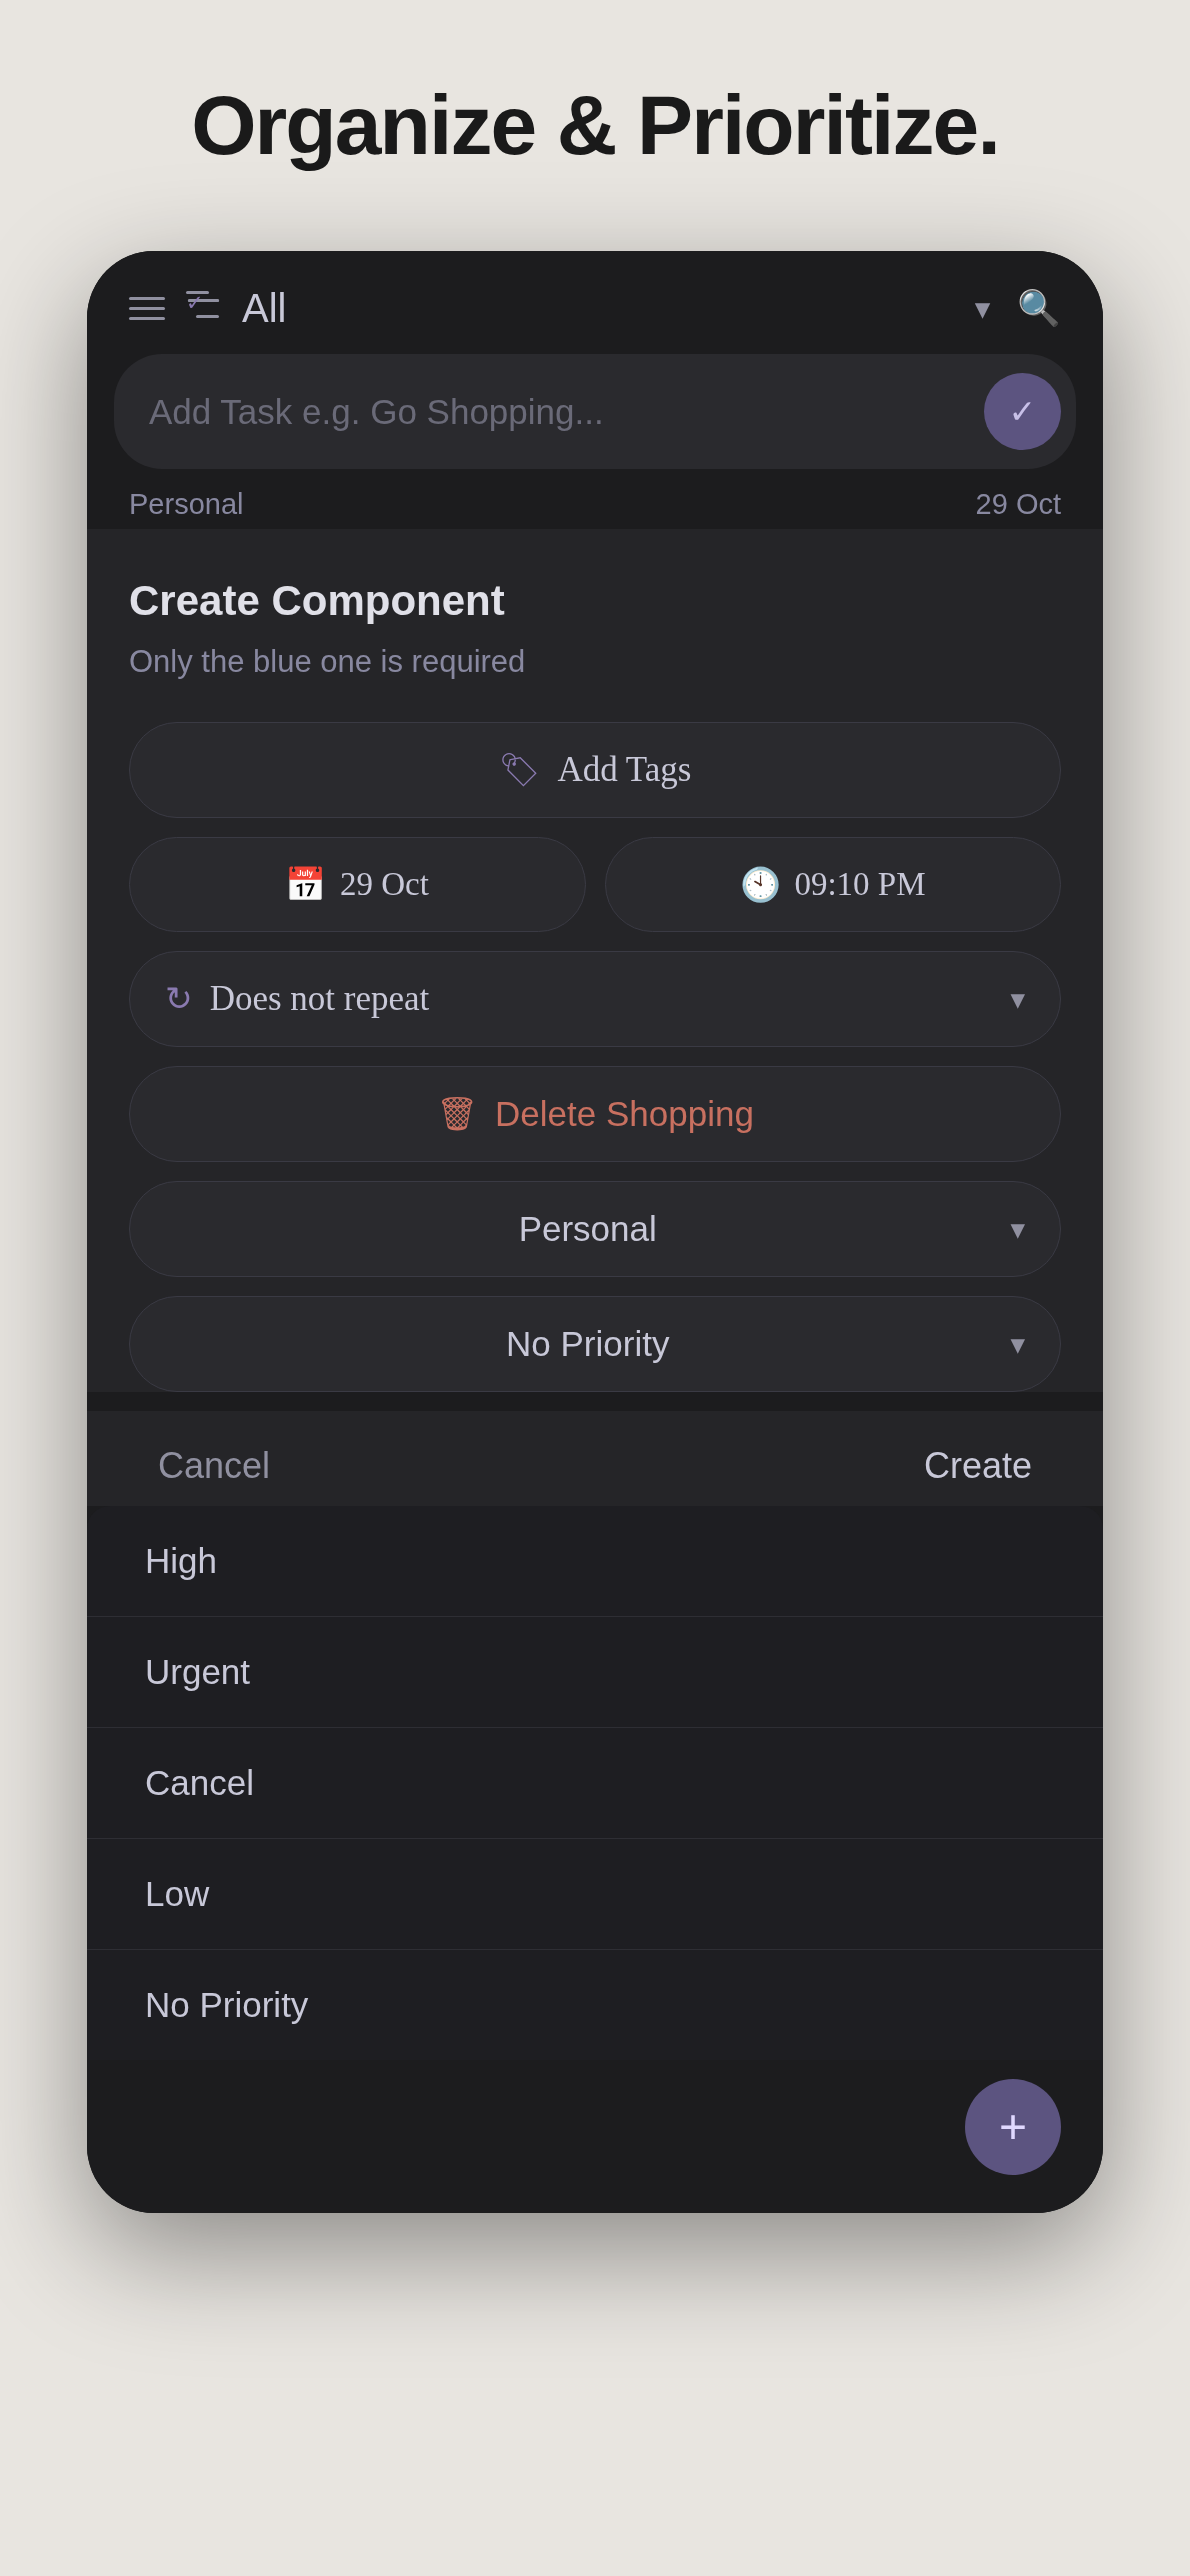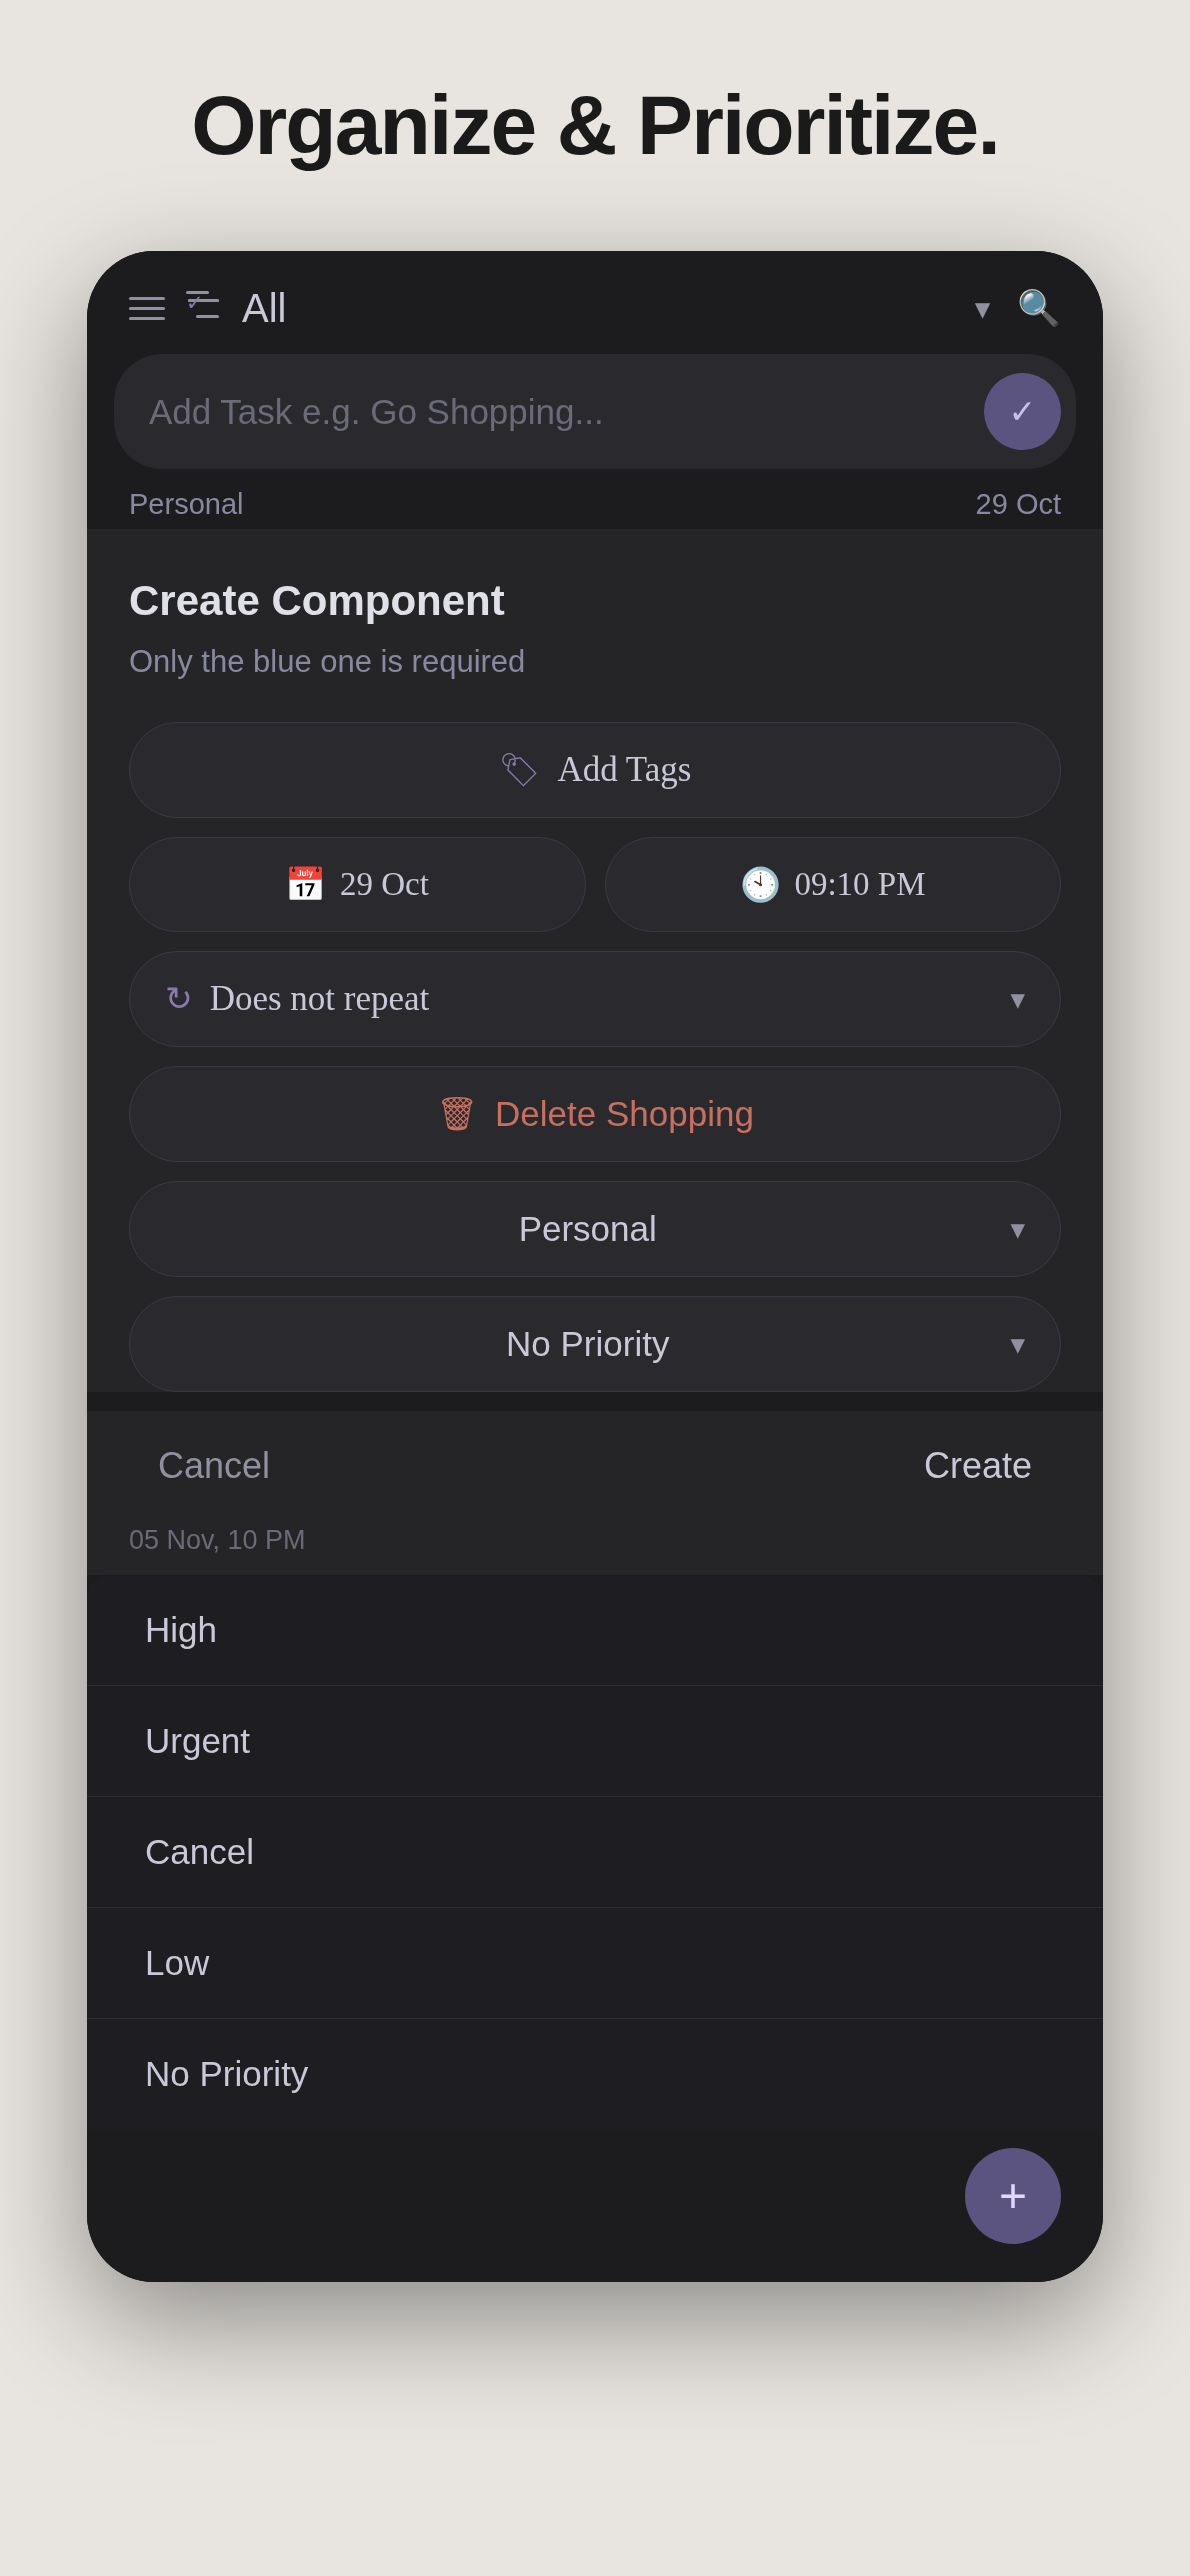--- a/index.html
+++ b/index.html
@@ -443,23 +443,20 @@
       <span class="select-btn-label">No Priority</span>
       <span class="select-btn-chevron">▾</span>
     </div>
   </div>
 
   <div class="action-row">
     <span class="action-cancel">Cancel</span>
     <span class="action-create">Create</span>
   </div>
 
-  <div class="task-item-bg">
-    <span>05 Nov, 10 PM</span>
-  </div>
 
   <div class="dropdown-popup">
     <div class="dropdown-item">High</div>
     <div class="dropdown-item">Urgent</div>
     <div class="dropdown-item">Cancel</div>
     <div class="dropdown-item">Low</div>
     <div class="dropdown-item">No Priority</div>
   </div>
 
   <div class="fab-container">

